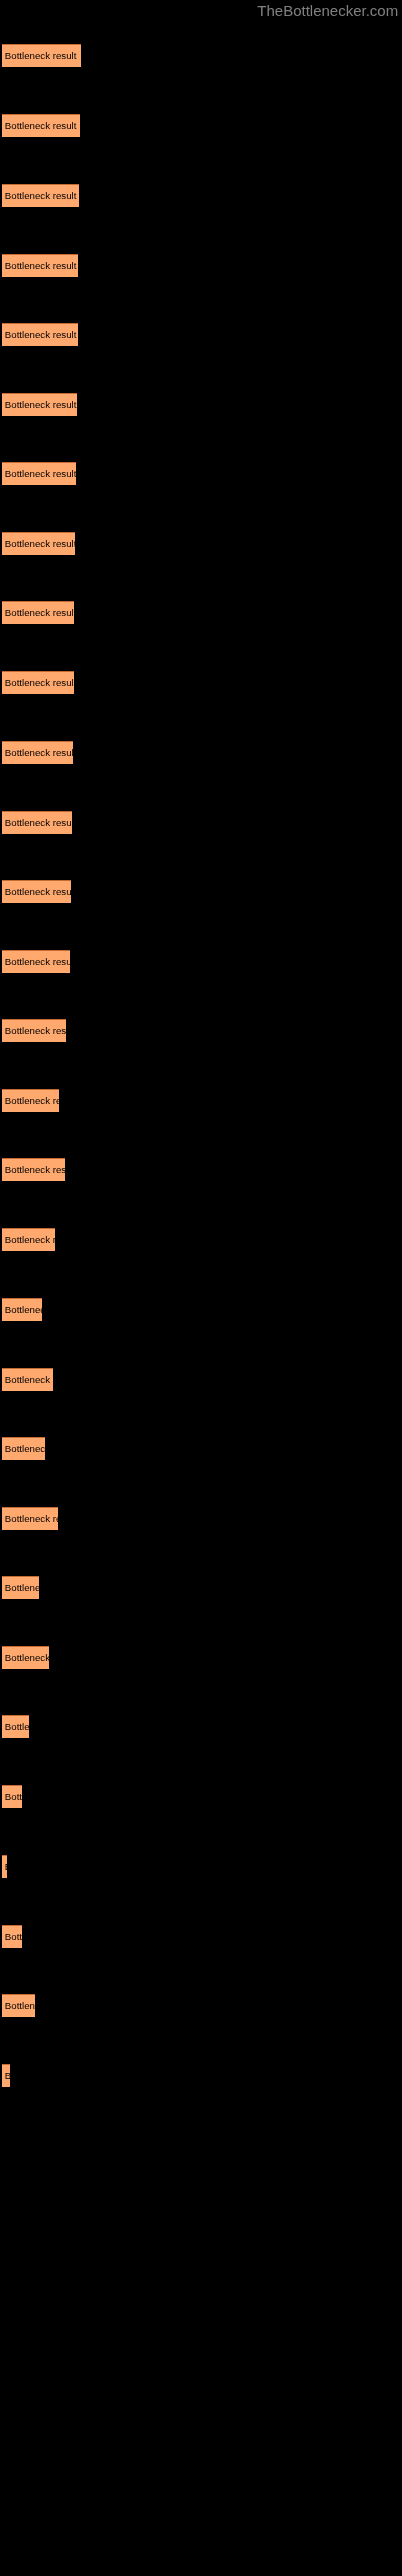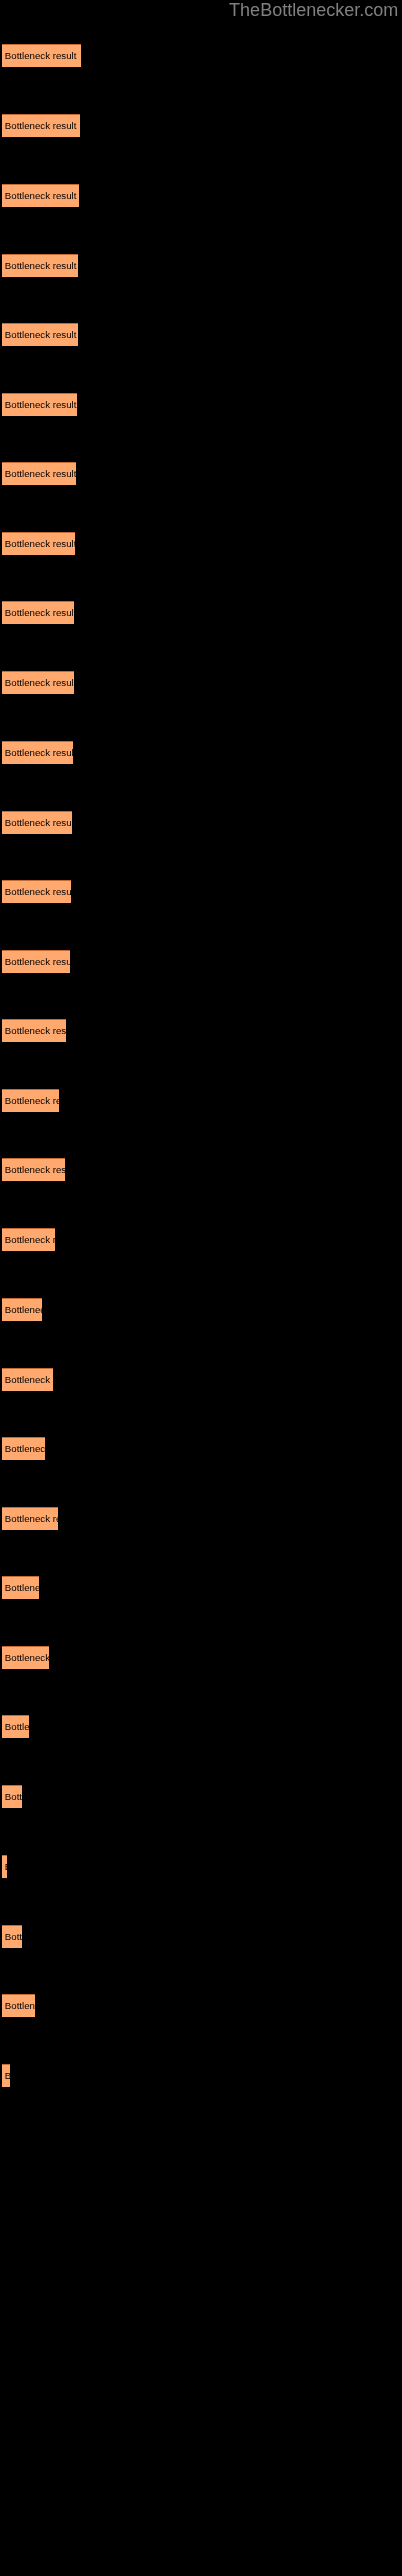--- a/index.html
+++ b/index.html
@@ -13,21 +13,21 @@
     height: 2576px;
     background: #000000;
     overflow: hidden;
     font-family: "Liberation Sans", sans-serif;
   }
   #site-title {
     position: absolute;
     top: 1.6px;
     right: 4.8px;
     color: #808080;
-    font-size: 18px;
+    font-size: 15px;
     font-family: "Liberation Sans", sans-serif;
     letter-spacing: 0px;
     white-space: nowrap;
     line-height: 17.7px;
   }
   #bars {
     position: absolute;
     left: 0;
     top: 0;
     width: 396px;

